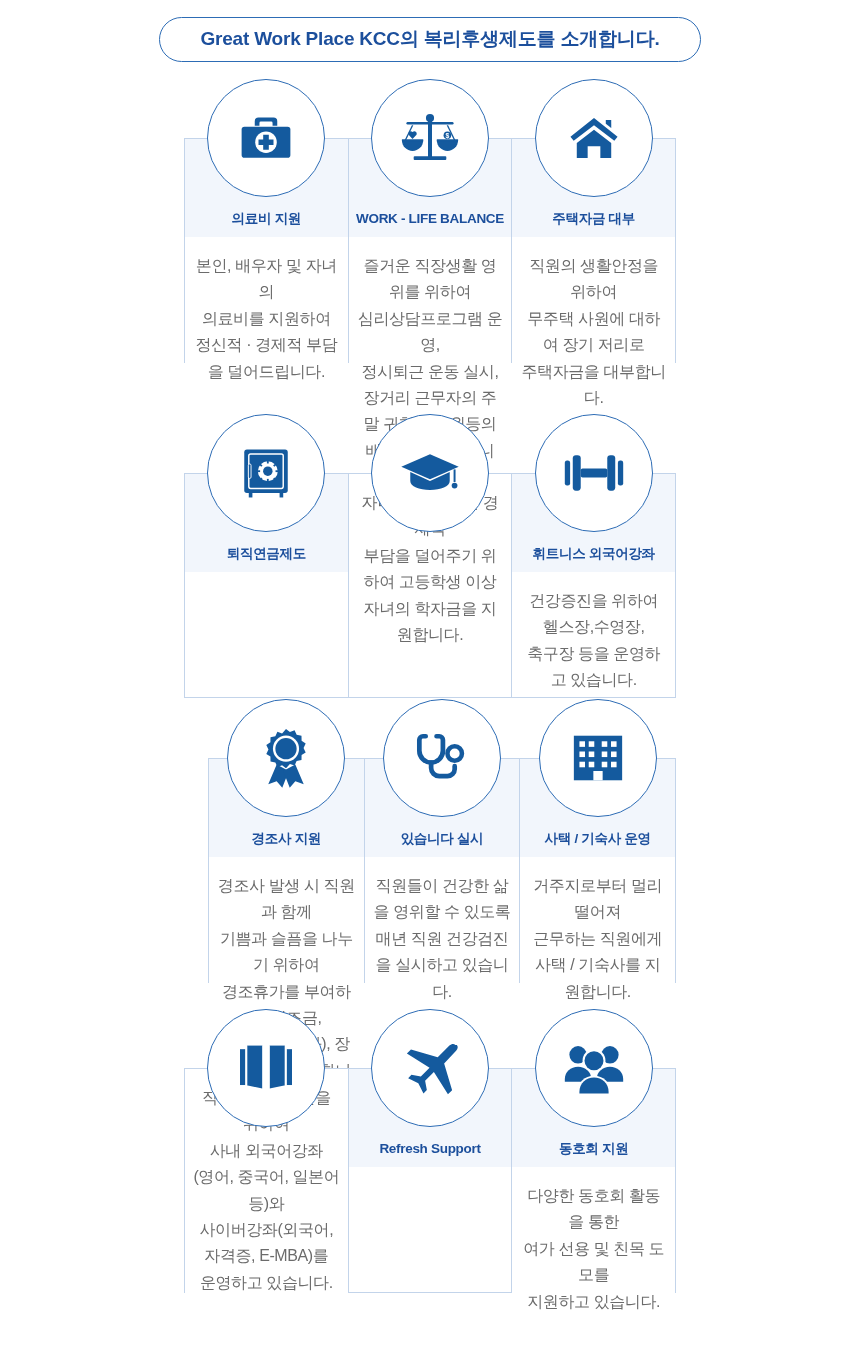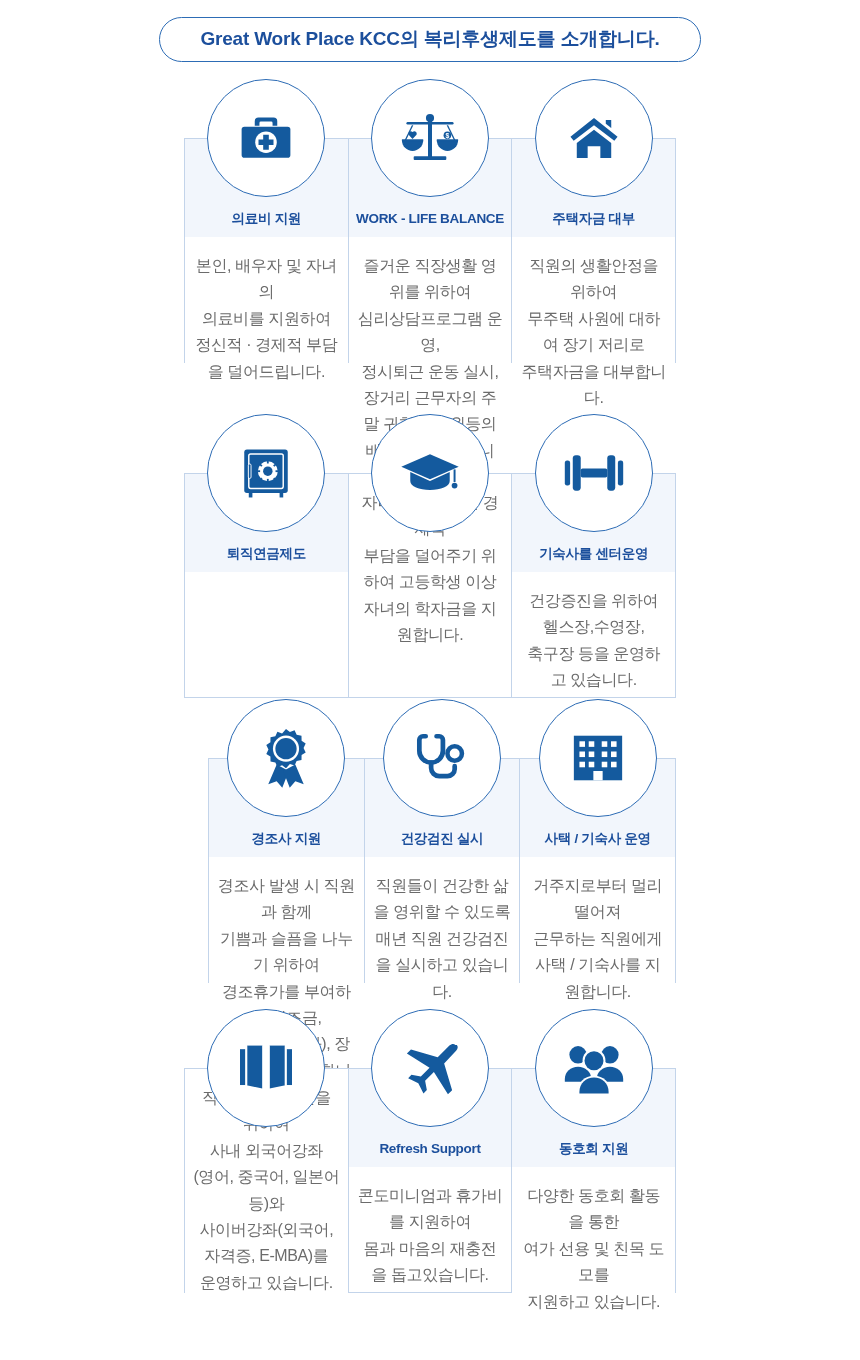--- a/index.html
+++ b/index.html
@@ -241,21 +241,21 @@
       <div class="badge">
         <svg width="64" height="46" viewBox="0 0 72 52" aria-hidden="true">
           <rect class="icon-fill" x="3" y="12" width="6" height="28" rx="2.5"></rect>
           <rect class="icon-fill" x="12" y="6" width="9" height="40" rx="3.5"></rect>
           <rect class="icon-fill" x="51" y="6" width="9" height="40" rx="3.5"></rect>
           <rect class="icon-fill" x="63" y="12" width="6" height="28" rx="2.5"></rect>
           <rect class="icon-fill" x="21" y="21" width="30" height="10" rx="2"></rect>
         </svg>
       </div>
       <div class="card-top">
-        <div class="card-title">기숙사를 센터운영</div>
+        <div class="card-title">휘트니스 외국어강좌</div>
       </div>
       <div class="card-body">건강증진을 위하여 헬스장,수영장,
 축구장 등을 운영하고 있습니다.</div>
     </div>
 
   </div>
 
   <div class="row r3">
 
     <div class="card">
@@ -281,21 +281,21 @@
       <div class="badge">
         <svg width="58" height="58" viewBox="0 0 64 64" aria-hidden="true">
           <g fill="none" stroke="#145a9e" stroke-width="5.2" stroke-linecap="round">
             <path d="M14 8h-3a4 4 0 0 0-4 4v12a13 13 0 0 0 26 0V12a4 4 0 0 0-4-4h-3"></path>
             <path d="M20 37v6a9 9 0 0 0 9 9h9a8 8 0 0 0 8-8v-3"></path>
           </g>
           <circle cx="46" cy="27" r="8" fill="#ffffff" stroke="#145a9e" stroke-width="5"></circle>
         </svg>
       </div>
       <div class="card-top">
-        <div class="card-title">건강검진 실시</div>
+        <div class="card-title">있습니다 실시</div>
       </div>
       <div class="card-body">직원들이 건강한 삶을 영위할 수 있도록
 매년 직원 건강검진을 실시하고 있습니다.</div>
     </div>
 
     <div class="card">
       <div class="badge">
         <svg width="56" height="52" viewBox="0 0 60 56" aria-hidden="true">
           <rect class="icon-fill" x="4" y="4" width="52" height="48"></rect>
           <g fill="#ffffff">
@@ -350,22 +350,20 @@
 
     <div class="card">
       <div class="badge">
         <svg width="62" height="58" viewBox="0 0 68 64" aria-hidden="true">
           <path class="icon-fill" d="M62 6.5c-1.6-1.6-4.4-1.3-6.6.8L42.5 20.2 13 11.5 8.5 16l25 15.6-9.6 9.7-10.4-1.8-3.6 3.7 11.2 5.6 5.7 11.2 3.7-3.6-1.9-10.4 9.7-9.6L53.8 61l4.6-4.5-8.8-29.4L62.8 13c2-2.1 2.4-4.9.8-6.5z"></path>
         </svg>
       </div>
       <div class="card-top">
         <div class="card-title">Refresh Support</div>
       </div>
-      <div class="card-body">콘도미니엄과 휴가비를 지원하여
-몸과 마음의 재충전을 돕고있습니다.</div>
     </div>
 
     <div class="card">
       <div class="badge">
         <svg width="62" height="52" viewBox="0 0 68 56" aria-hidden="true">
           <circle class="icon-fill" cx="16.5" cy="13.5" r="9.5"></circle>
           <path class="icon-fill" d="M2 40c0-8 6.5-13.5 14.5-13.5S31 32 31 40v3H2z"></path>
           <circle class="icon-fill" cx="51.5" cy="13.5" r="9.5"></circle>
           <path class="icon-fill" d="M37 40c0-8 6.5-13.5 14.5-13.5S66 32 66 40v3H37z"></path>
           <circle cx="34" cy="20" r="12.6" fill="#ffffff"></circle>

